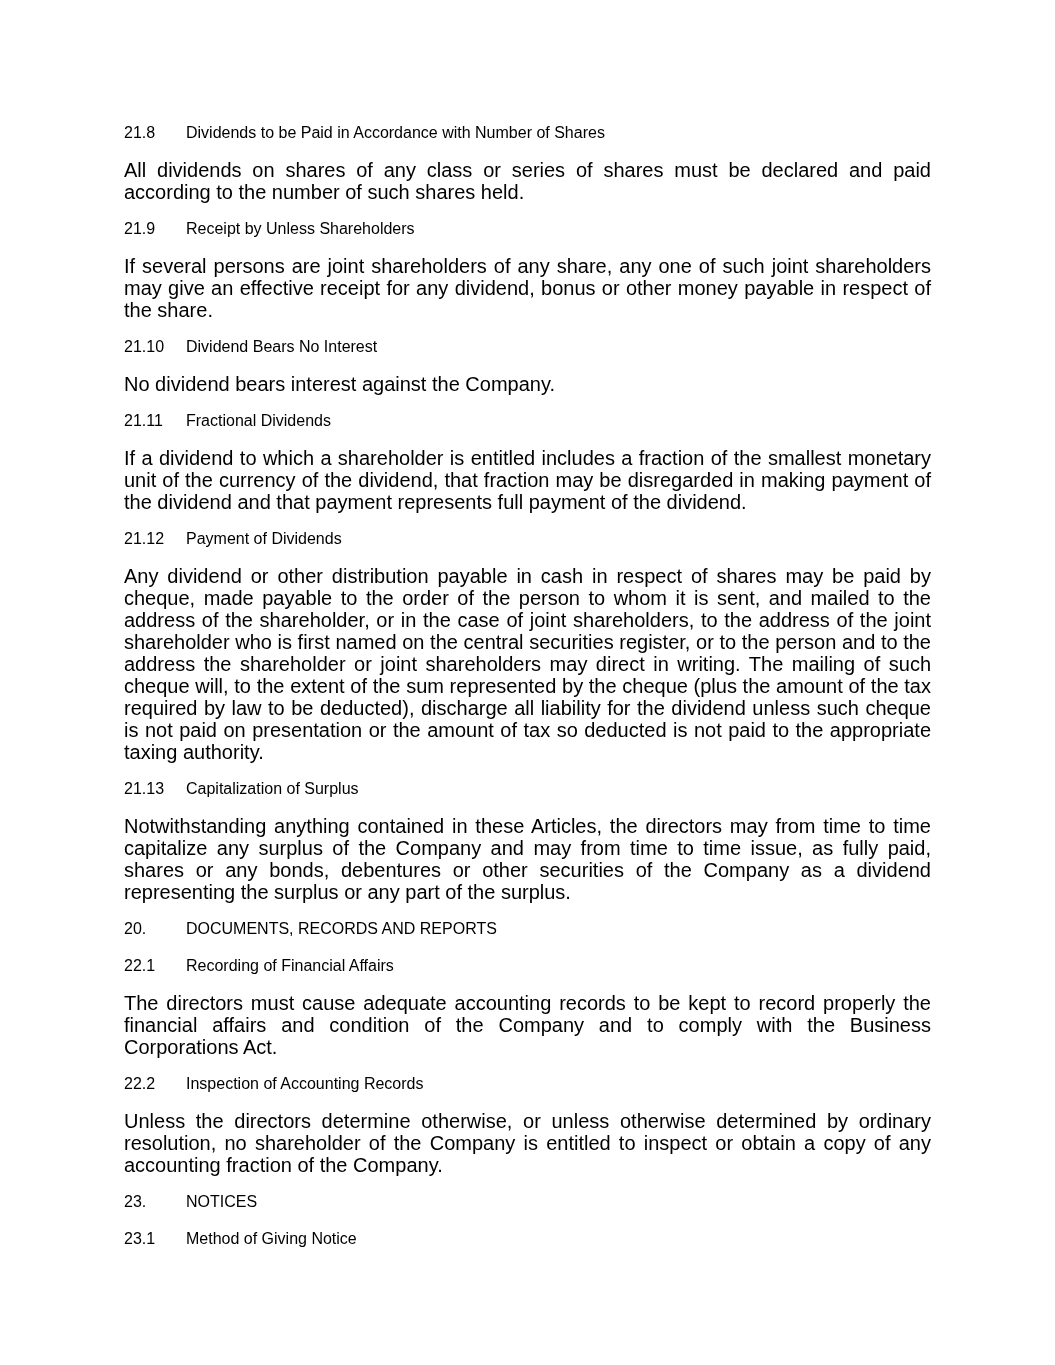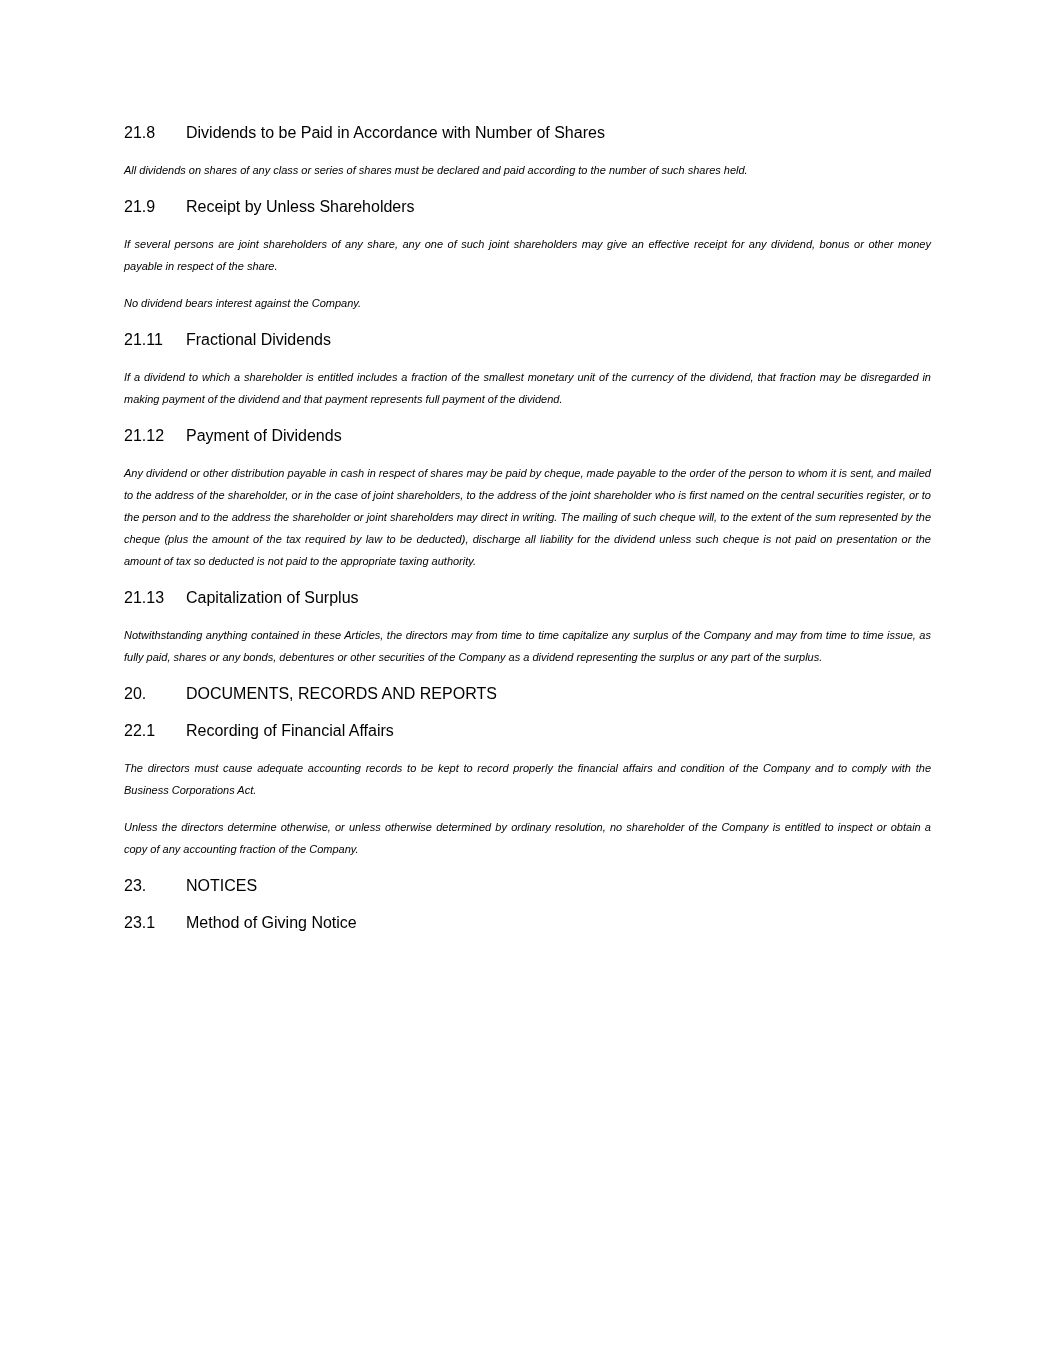--- a/index.html
+++ b/index.html
@@ -23,25 +23,24 @@
     font-size: 16px;
     line-height: 22px;
     margin-bottom: 15px;
     white-space: nowrap;
   }
   .section-number {
     width: 62px;
     flex-shrink: 0;
   }
   .para {
-    font-size: 11px;
+    font-size: 20px;
     line-height: 22px;
     text-align: justify;
     margin-bottom: 15px;
-    font-style: italic;
   }
 </style>
 </head>
 <body>
 
 <main class="page">
 
   <div class="section">
     <div class="section-heading">
       <span class="section-number">21.8</span>
@@ -52,20 +51,24 @@
 
   <div class="section">
     <div class="section-heading">
       <span class="section-number">21.9</span>
       <span class="section-title">Receipt by Unless Shareholders</span>
     </div>
   <p class="para">If several persons are joint shareholders of any share, any one of such joint shareholders may give an effective receipt for any dividend, bonus or other money payable in respect of the share.</p>
     </div>
 
   <div class="section">
+    <div class="section-heading">
+      <span class="section-number">21.10</span>
+      <span class="section-title">Dividend Bears No Interest</span>
+    </div>
   <p class="para">No dividend bears interest against the Company.</p>
     </div>
 
   <div class="section">
     <div class="section-heading">
       <span class="section-number">21.11</span>
       <span class="section-title">Fractional Dividends</span>
     </div>
   <p class="para">If a dividend to which a shareholder is entitled includes a fraction of the smallest monetary unit of the currency of the dividend, that fraction may be disregarded in making payment of the dividend and that payment represents full payment of the dividend.</p>
     </div>
@@ -95,20 +98,24 @@
 
   <div class="section">
     <div class="section-heading">
       <span class="section-number">22.1</span>
       <span class="section-title">Recording of Financial Affairs</span>
     </div>
   <p class="para">The directors must cause adequate accounting records to be kept to record properly  the financial affairs and condition of the Company and to comply with the  Business Corporations Act.</p>
     </div>
 
   <div class="section">
+    <div class="section-heading">
+      <span class="section-number">22.2</span>
+      <span class="section-title">Inspection of Accounting Records</span>
+    </div>
   <p class="para">Unless the directors determine otherwise, or unless otherwise determined by  ordinary resolution, no shareholder of the Company is entitled to inspect or obtain a copy of any accounting fraction of the Company.</p>
     </div>
 
   <div class="section">
     <div class="section-heading">
       <span class="section-number">23.</span>
       <span class="section-title">NOTICES</span>
     </div>
   </div>
 

